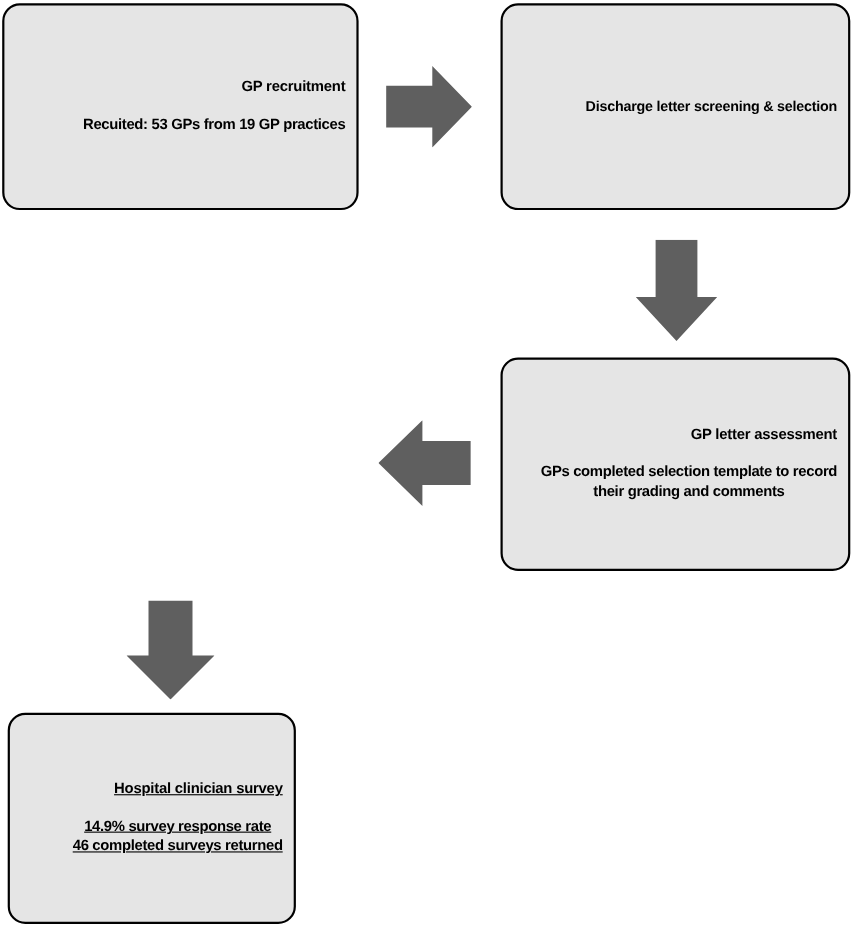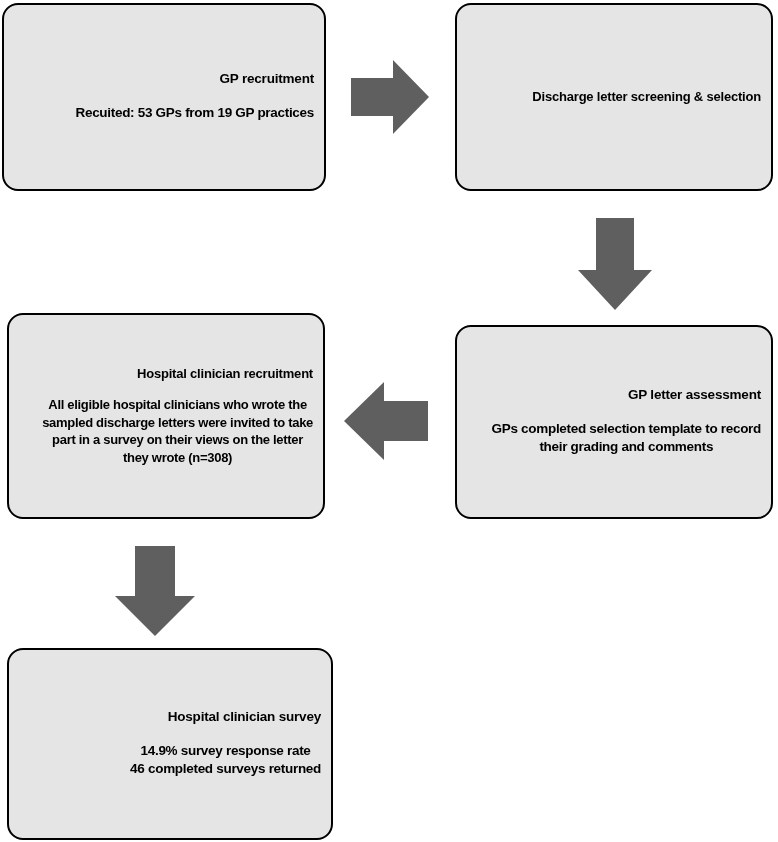--- a/index.html
+++ b/index.html
@@ -64,21 +64,21 @@
   .node-discharge-screening {
     left: 455px; top: 3px;  width: 318px;  height: 188px;
   }
   .node-hospital-recruitment {
     left: 7px;   top: 313px; width: 318px;  height: 206px;
   }
   .node-gp-assessment {
     left: 455px; top: 325px; width: 318px;  height: 194px; padding-left: 12px;
   }
   .node-hospital-survey {
-    left: 7px;   top: 648px; width: 326px;  height: 192px;
+    left: 7px;   top: 648px; width: 262px;  height: 192px; text-decoration: underline;
   }
 
   .node-hospital-recruitment .node-title { font-size: 13px; }
   .node-hospital-recruitment .node-body  { font-size: 13px; margin-top: 14px; }
   .node-discharge-screening .node-title  { font-size: 13px; }
   .node-discharge-screening .node-body   { font-size: 13.5px; margin-top: 14px; }
 
   
   .arrow {
     position: absolute;
@@ -122,27 +122,20 @@
     <div class="node-body">GPs completed selection template to record
 their grading and comments</div>
   </div>
 
   <div class="arrow arrow-4-3">
     <svg width="84" height="78" viewBox="0 0 84 78" xmlns="http://www.w3.org/2000/svg">
       <polygon points="84,19 40,19 40,0 0,39 40,78 40,59 84,59" fill="#5f5f5f"></polygon>
     </svg>
   </div>
 
-  <div class="node node-hospital-recruitment">
-    <div class="node-title">Hospital clinician recruitment</div>
-    <div class="node-body">All eligible hospital clinicians who wrote the
-sampled discharge letters were invited to take
-part in a survey on their views on the letter
-they wrote (n=308)</div>
-  </div>
 
   <div class="arrow arrow-3-5">
     <svg width="80" height="90" viewBox="0 0 80 90" xmlns="http://www.w3.org/2000/svg">
       <polygon points="20,0 60,0 60,50 80,50 40,90 0,50 20,50" fill="#5f5f5f"></polygon>
     </svg>
   </div>
 
   <div class="node node-hospital-survey">
     <div class="node-title">Hospital clinician survey</div>
     <div class="node-body">14.9% survey response rate

